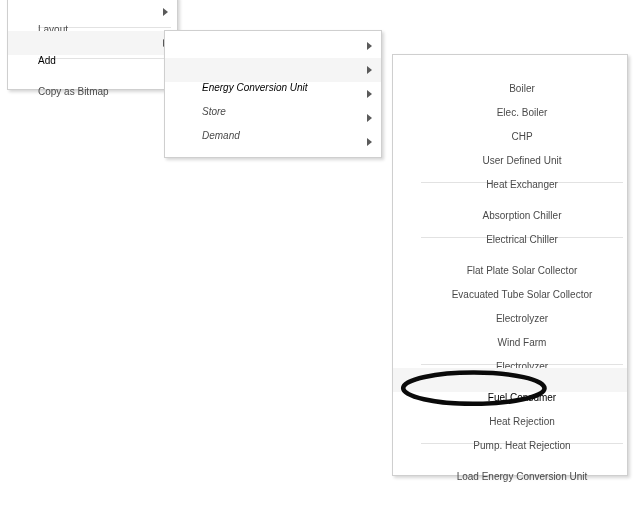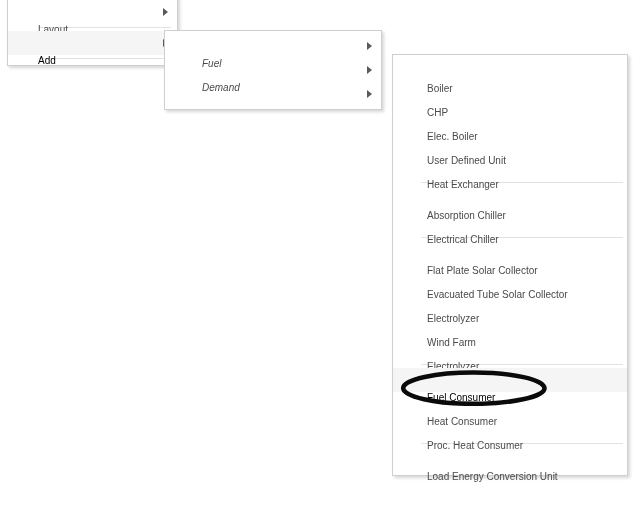--- a/index.html
+++ b/index.html
@@ -58,21 +58,21 @@
   #menu1 { left: 7px; top: -4px; width: 171px; }
   #menu1 .menu-item { padding-left: 30px; }
   #menu1 .sep { margin-left: 30px; }
 
   
   #menu2 { left: 164px; top: 30px; width: 218px; font-style: italic; }
   #menu2 .menu-item { padding-left: 37px; }
 
   
   #menu3 { left: 392px; top: 54px; width: 236px; padding: 4px 0 4px 0; }
-  #menu3 .menu-item { padding-left: 34px; padding-right: 10px; }
+  #menu3 .menu-item { padding-left: 34px; padding-right: 10px; text-align: center; }
   #menu3 .sep { margin-left: 28px; margin-right: 4px; }
 
   
   #annotation {
     position: absolute;
     left: 400px;
     top: 370px;
     width: 148px;
     height: 36px;
     pointer-events: none;
@@ -81,47 +81,50 @@
 </head>
 <body>
 
 <div id="root">
 
   <div class="menu" id="menu1">
       <div class="menu-item"><span>Layout</span><span class="arrow"></span></div>
       <div class="sep"></div>
       <div class="menu-item highlight"><span>Add</span><span class="arrow"></span></div>
       <div class="sep"></div>
+      <div class="menu-item"><span>Copy as Bitmap</span></div>
     </div>
 
   <div class="menu" id="menu2">
       <div class="menu-item"><span>Fuel</span><span class="arrow"></span></div>
+      <div class="menu-item highlight"><span>Energy Conversion Unit</span><span class="arrow"></span></div>
+      <div class="menu-item"><span>Store</span><span class="arrow"></span></div>
       <div class="menu-item"><span>Demand</span><span class="arrow"></span></div>
       <div class="menu-item"><span class="arrow"></span></div>
     </div>
 
   <div class="menu" id="menu3">
       <div class="menu-item"><span>Boiler</span></div>
+      <div class="menu-item"><span>Elec. Boiler</span></div>
       <div class="menu-item"><span>CHP</span></div>
-      <div class="menu-item"><span>Elec. Boiler</span></div>
       <div class="menu-item"><span>User Defined Unit</span></div>
       <div class="menu-item"><span>Heat Exchanger</span></div>
       <div class="sep"></div>
       <div class="menu-item"><span>Absorption Chiller</span></div>
       <div class="menu-item"><span>Electrical Chiller</span></div>
       <div class="sep"></div>
       <div class="menu-item"><span>Flat Plate Solar Collector</span></div>
       <div class="menu-item"><span>Evacuated Tube Solar Collector</span></div>
       <div class="menu-item"><span>Electrolyzer</span></div>
       <div class="menu-item"><span>Wind Farm</span></div>
       <div class="menu-item"><span>Electrolyzer</span></div>
       <div class="sep"></div>
       <div class="menu-item highlight"><span>Fuel Consumer</span></div>
-      <div class="menu-item"><span>Heat Consumer</span></div>
-      <div class="menu-item"><span>Proc. Heat Consumer</span></div>
+      <div class="menu-item"><span>Heat Rejection</span></div>
+      <div class="menu-item"><span>Pump. Heat Rejection</span></div>
       <div class="sep"></div>
       <div class="menu-item"><span>Load Energy Conversion Unit</span></div>
     </div>
 
   <svg id="annotation" viewBox="0 0 148 36" xmlns="http://www.w3.org/2000/svg">
     <path d="M 74 2.5
              C 112 2.5 144.5 9.6 144.5 18.2
              C 144.5 27.0 111 33.8 73 33.8
              C 35.5 33.8 3.0 26.8 3.2 18.0
              C 3.4 9.2 36.5 2.4 74 2.5 Z" fill="none" stroke="#0a0a0a" stroke-width="4.6" stroke-linecap="round"></path>

